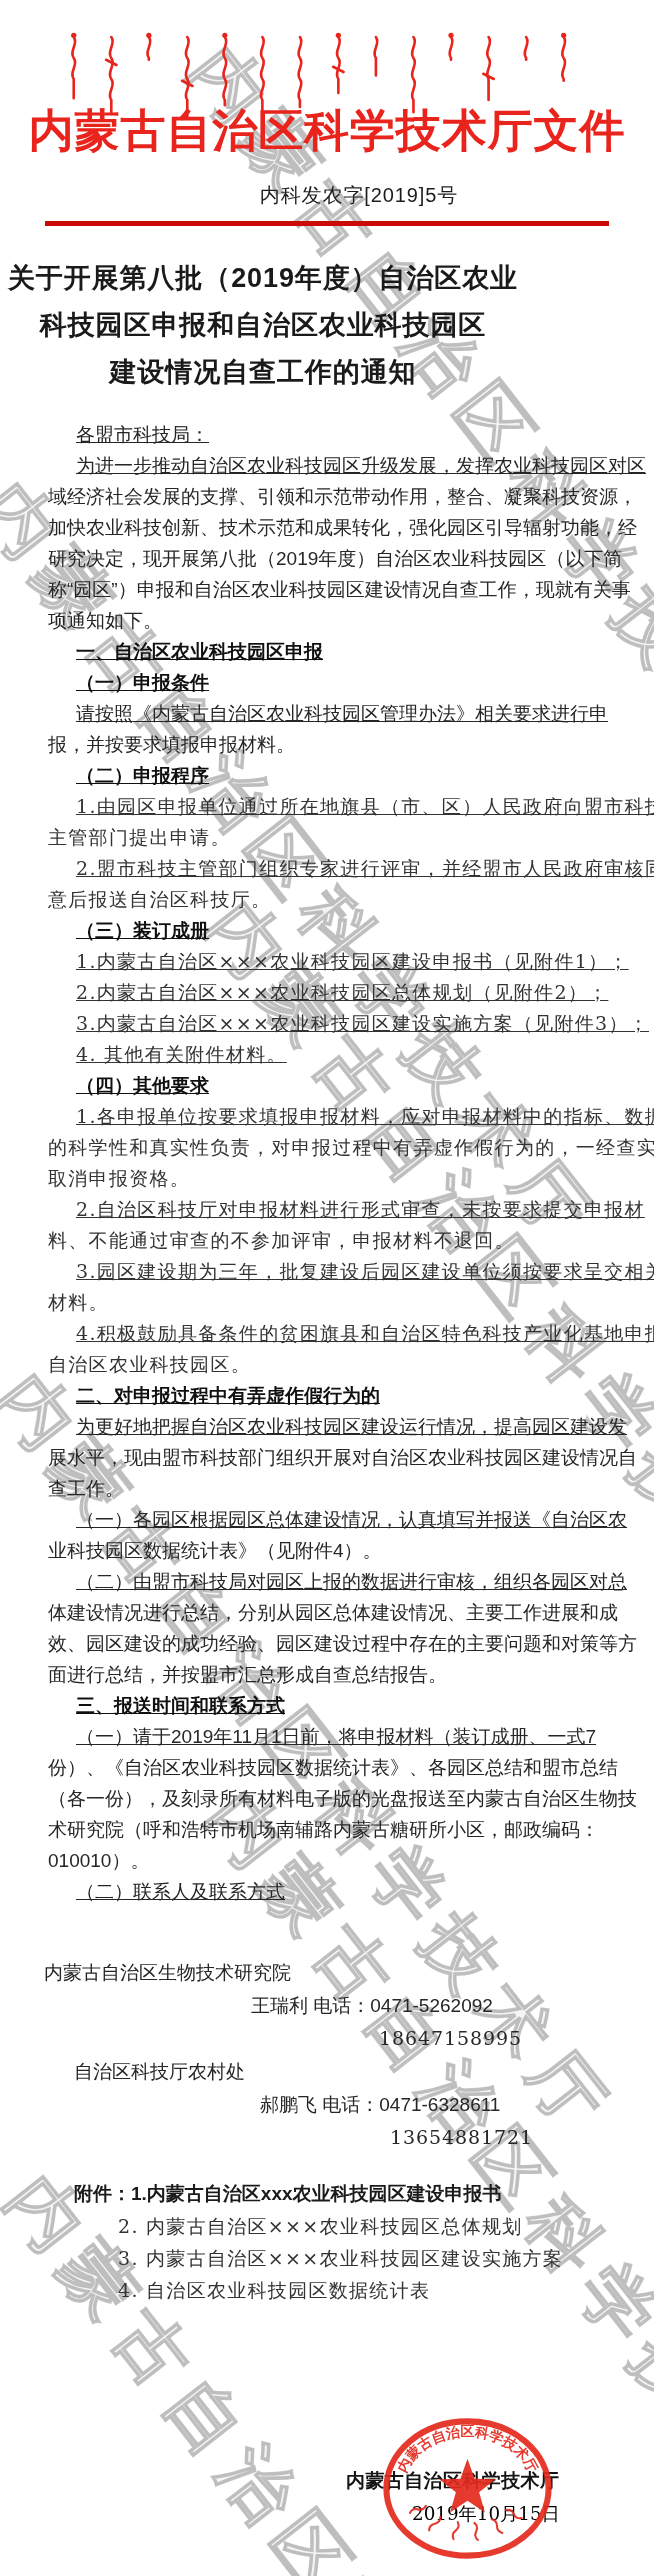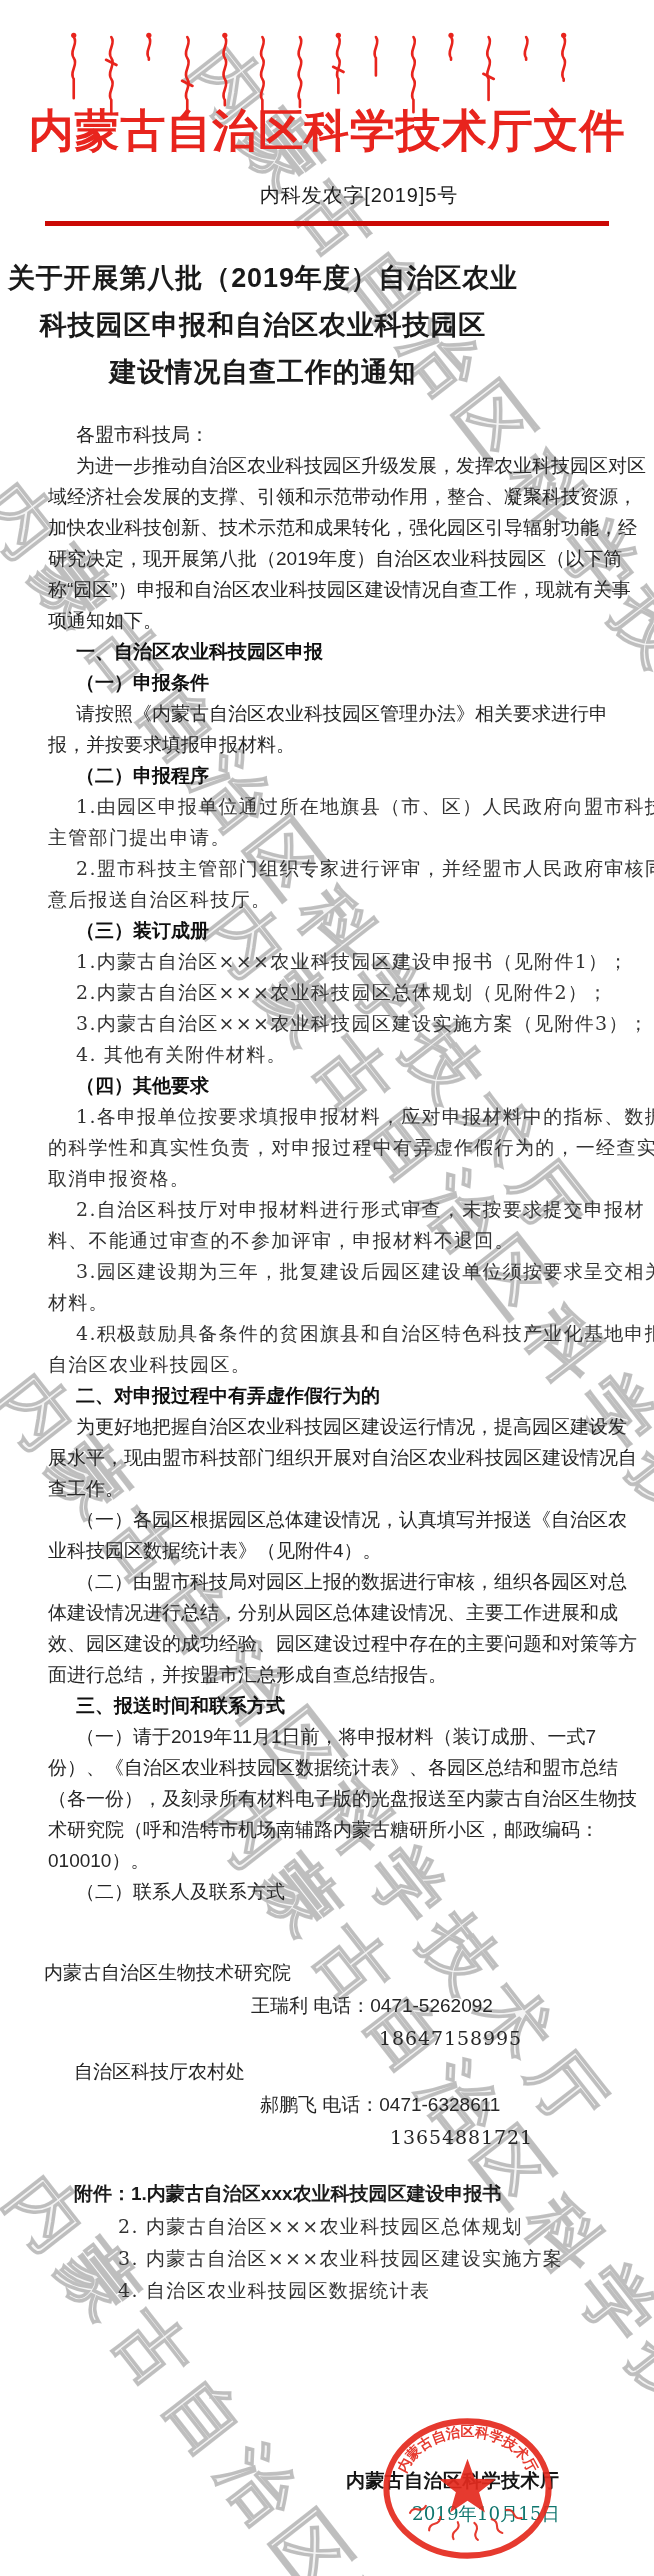--- a/index.html
+++ b/index.html
@@ -23,41 +23,41 @@
           font-size:20px;color:#1c1c1c;letter-spacing:0.9px;padding-left:32px;}
   .rule{position:absolute;left:45px;right:45px;top:221px;height:5.2px;background:#cb0905;}
 
   
   .doctitle{position:absolute;left:0;top:255px;width:526px;text-align:center;
             font-size:27px;font-weight:bold;color:#1a1a1a;line-height:47px;letter-spacing:0.9px;}
 
   
   .content{position:absolute;left:48px;top:419px;width:560px;}
   .ln{height:31px;line-height:31px;white-space:nowrap;font-size:19px;color:#262626;}
-  .ind{text-indent:28px;}
+  .ind{text-indent:28px;text-decoration:underline;}
   .hd{font-weight:bold;color:#101010;}
   .sr{font-family:"DejaVu Serif","Liberation Serif",serif;font-size:19px;
       letter-spacing:1.3px;color:#333;}
 
   
   .contacts{position:absolute;left:0;top:1956px;width:654px;}
   .cl{height:33px;line-height:33px;white-space:nowrap;font-size:19px;color:#262626;position:relative;}
   .num{font-family:"DejaVu Serif","Liberation Serif",serif;letter-spacing:0.9px;}
 
   
   .attach{position:absolute;left:0;top:2178px;width:654px;}
   .al{height:32px;line-height:32px;white-space:nowrap;font-size:19px;}
   .a-bold{margin-left:74px;font-weight:bold;color:#1b1b1b;}
   .a-serif{margin-left:118px;font-family:"DejaVu Serif","Liberation Serif",serif;
            letter-spacing:1.3px;color:#333;font-size:19px;}
 
   
   .sig{position:absolute;left:346px;top:2468px;font-size:19px;font-weight:bold;
        color:#151515;white-space:nowrap;letter-spacing:0.4px;}
-  .sigdate{position:absolute;left:412px;top:2501px;font-size:18.3px;color:#0f766e;
+  .sigdate{position:absolute;left:412px;top:2501px;font-size:18.3px;color:#000000;
        white-space:nowrap;font-family:"DejaVu Serif","Liberation Serif",serif;}
   .seal{position:absolute;left:382px;top:2417px;width:171px;height:143px;opacity:0.92;}
 </style>
 </head>
 <body>
 
 <div class="page">
 
   <div class="wm" style="left:244px;top:26px;">内蒙古自治区科学技术厅</div>
   <div class="wm" style="left:35px;top:462px;">内蒙古自治区科学技术厅</div>

